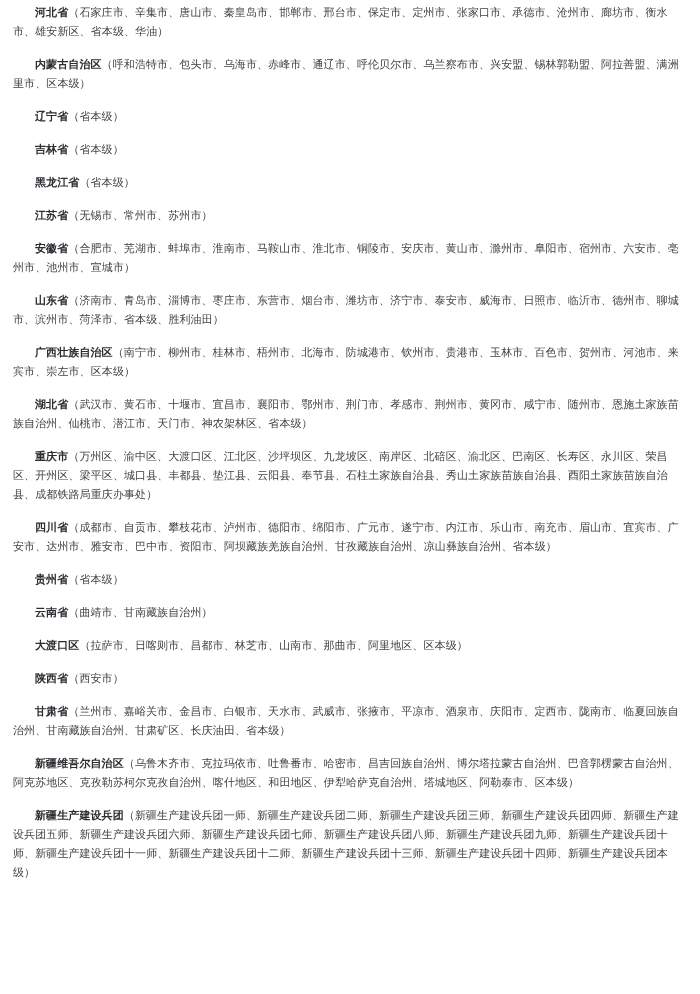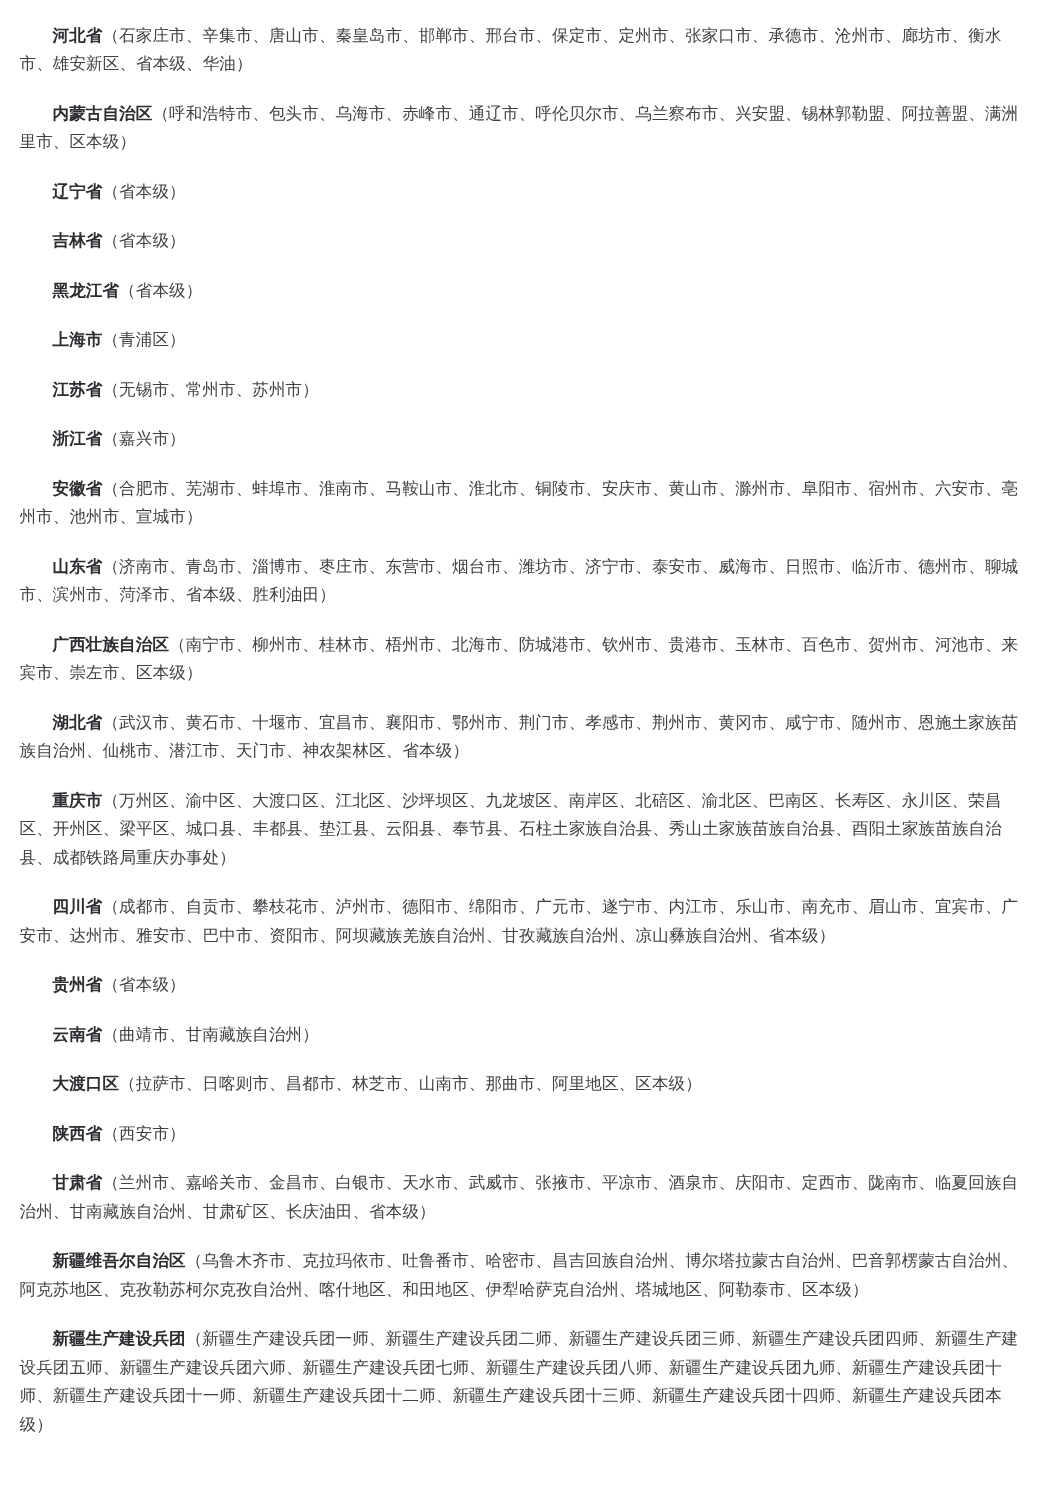--- a/index.html
+++ b/index.html
@@ -10,21 +10,21 @@
   body {
     width: 700px;
     font-family: "Liberation Sans", "DejaVu Sans", sans-serif;
   }
   .doc {
     box-sizing: border-box;
     width: 700px;
     padding: 3px 12px 0 13px;
   }
   p.entry {
-    margin: 12px 0 14px 0;
+    margin: 0 0 14px 0;
     font-size: 11px;
     line-height: 19px;
     letter-spacing: 0.1px;
     color: #3f4145;
     text-indent: 22px;
     text-align: left;
     word-break: break-all;
   }
   p.entry strong {
     font-weight: 700;
@@ -38,25 +38,23 @@
   <p class="entry"><strong>河北省</strong><span>（石家庄市、辛集市、唐山市、秦皇岛市、邯郸市、邢台市、保定市、定州市、张家口市、承德市、沧州市、廊坊市、衡水市、雄安新区、省本级、华油）</span></p>
 
   <p class="entry"><strong>内蒙古自治区</strong><span>（呼和浩特市、包头市、乌海市、赤峰市、通辽市、呼伦贝尔市、乌兰察布市、兴安盟、锡林郭勒盟、阿拉善盟、满洲里市、区本级）</span></p>
 
   <p class="entry"><strong>辽宁省</strong><span>（省本级）</span></p>
 
   <p class="entry"><strong>吉林省</strong><span>（省本级）</span></p>
 
   <p class="entry"><strong>黑龙江省</strong><span>（省本级）</span></p>
 
-  <p class="entry"><strong>上海市</strong><span>（青浦区）</span></p>
 
   <p class="entry"><strong>江苏省</strong><span>（无锡市、常州市、苏州市）</span></p>
 
-  <p class="entry"><strong>浙江省</strong><span>（嘉兴市）</span></p>
 
   <p class="entry"><strong>安徽省</strong><span>（合肥市、芜湖市、蚌埠市、淮南市、马鞍山市、淮北市、铜陵市、安庆市、黄山市、滁州市、阜阳市、宿州市、六安市、亳州市、池州市、宣城市）</span></p>
 
   <p class="entry"><strong>山东省</strong><span>（济南市、青岛市、淄博市、枣庄市、东营市、烟台市、潍坊市、济宁市、泰安市、威海市、日照市、临沂市、德州市、聊城市、滨州市、菏泽市、省本级、胜利油田）</span></p>
 
 
   <p class="entry"><strong>广西壮族自治区</strong><span>（南宁市、柳州市、桂林市、梧州市、北海市、防城港市、钦州市、贵港市、玉林市、百色市、贺州市、河池市、来宾市、崇左市、区本级）</span></p>
 
   <p class="entry"><strong>湖北省</strong><span>（武汉市、黄石市、十堰市、宜昌市、襄阳市、鄂州市、荆门市、孝感市、荆州市、黄冈市、咸宁市、随州市、恩施土家族苗族自治州、仙桃市、潜江市、天门市、神农架林区、省本级）</span></p>
 

